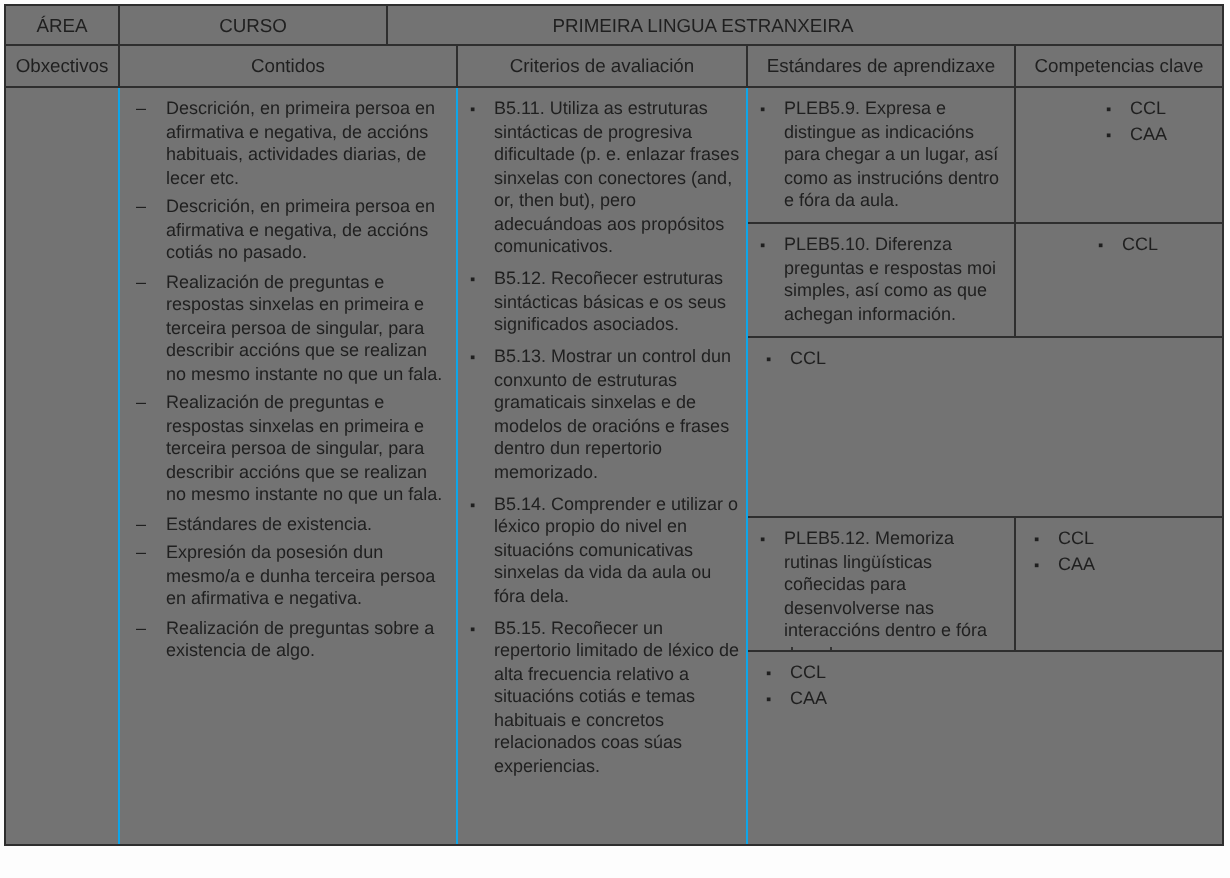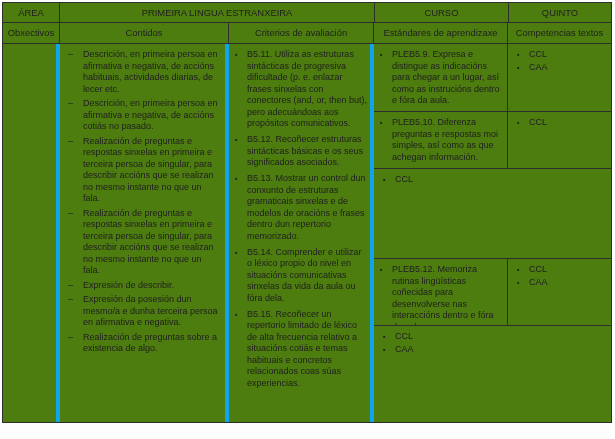--- a/index.html
+++ b/index.html
@@ -10,21 +10,21 @@
     color:#1f1f1f;
     -webkit-font-smoothing:antialiased;
   }
   .sheet { position:relative; width:615px; height:439px; overflow:hidden; }
 
   .grid-table {
     position:absolute; left:2px; top:2px;
     width:610px; height:421px;
     box-sizing:border-box;
     border:1px solid #2e2e2e;
-    background:#4d7c0f;
+    background:#737373;
     display:flex; flex-direction:column;
     font-size:9px; line-height:11.5px;
   }
 
   
   .hrow { display:flex; border-bottom:1px solid #2e2e2e; flex:0 0 auto; }
   .hrow1 { height:19px; }
   .hrow2 { height:20px; }
   .hcell {
     box-sizing:border-box;
@@ -37,34 +37,34 @@
   .hcell:last-child { border-right:none; }
   .w-obx  { width:57px; }
   .w-subject { width:315px; }
   .w-cont { width:169px; }
   .w-crit { width:145px; }
   .w-est  { width:134px; }
   .w-comp { flex:1; }
 
   
   .tbody { flex:1; display:flex; min-height:0; }
-  .bcol { box-sizing:border-box; border-right:4px solid #0ea5e9; overflow:hidden; }
+  .bcol { box-sizing:border-box; border-right:1px solid #0ea5e9; overflow:hidden; }
   .col-obx  { width:57px; }
   .col-cont { width:169px; padding:5px 4px 0 8px; }
   .col-crit { width:145px; padding:5px 2px 0 6px; }
   .col-estcomp { flex:1; display:flex; flex-direction:column; border-right:none; overflow:hidden; }
 
   
   .subrow {
     display:flex; box-sizing:border-box;
     border-bottom:1px solid #2e2e2e;
     overflow:hidden; flex:0 0 auto;
   }
-  .col-estcomp > div:nth-of-type(1) { height:68px; }
-  .col-estcomp > div:nth-of-type(2) { height:57px; }
+  .col-estcomp > div:nth-of-type(1) { height:68px;gap:36px; }
+  .col-estcomp > div:nth-of-type(2) { height:57px;gap:32px; }
   .col-estcomp > div:nth-of-type(3) { height:90px; }
   .col-estcomp > div:nth-of-type(4) { height:67px; }
   .col-estcomp > div:nth-of-type(5) { flex:1; border-bottom:none; }
   .est-cell {
     width:134px; box-sizing:border-box;
     border-right:1px solid #2e2e2e;
     padding:5px 2px 0 6px; overflow:hidden;
   }
   .comp-cell { flex:1; box-sizing:border-box; padding:5px 2px 0 9px; overflow:hidden; }
 
@@ -81,31 +81,30 @@
   .txt { flex:1; }
 </style>
 </head>
 <body>
 
 <div class="sheet">
   <div class="grid-table">
 
     <div class="hrow hrow1">
       <div class="hcell w-obx">ÁREA</div>
+      <div class="hcell w-est">CURSO</div>
       <div class="hcell w-subject">PRIMEIRA LINGUA ESTRANXEIRA</div>
-      <div class="hcell w-est">CURSO</div>
-      <div class="hcell w-comp">QUINTO</div>
     </div>
 
     <div class="hrow hrow2">
       <div class="hcell w-obx">Obxectivos</div>
       <div class="hcell w-cont">Contidos</div>
       <div class="hcell w-crit">Criterios de avaliación</div>
       <div class="hcell w-est">Estándares de aprendizaxe</div>
-      <div class="hcell w-comp">Competencias textos</div>
+      <div class="hcell w-comp">Competencias clave</div>
     </div>
 
     <div class="tbody">
 
       <div class="bcol col-obx"></div>
 
       <div class="bcol col-cont dash-list">
 
           <div class="li">
             <span class="marker"></span>
@@ -123,21 +122,21 @@
           </div>
 
 
           <div class="li">
             <span class="marker"></span>
             <span class="txt">Realización de preguntas e respostas sinxelas en primeira e terceira persoa de singular, para describir accións que se realizan no mesmo instante no que un fala.</span>
           </div>
 
           <div class="li">
             <span class="marker"></span>
-            <span class="txt">Expresión de describir.</span>
+            <span class="txt">Estándares de existencia.</span>
           </div>
 
           <div class="li">
             <span class="marker"></span>
             <span class="txt">Expresión da posesión dun mesmo/a e dunha terceira persoa en afirmativa e negativa.</span>
           </div>
 
           <div class="li">
             <span class="marker"></span>
             <span class="txt">Realización de preguntas sobre a existencia de algo.</span>

